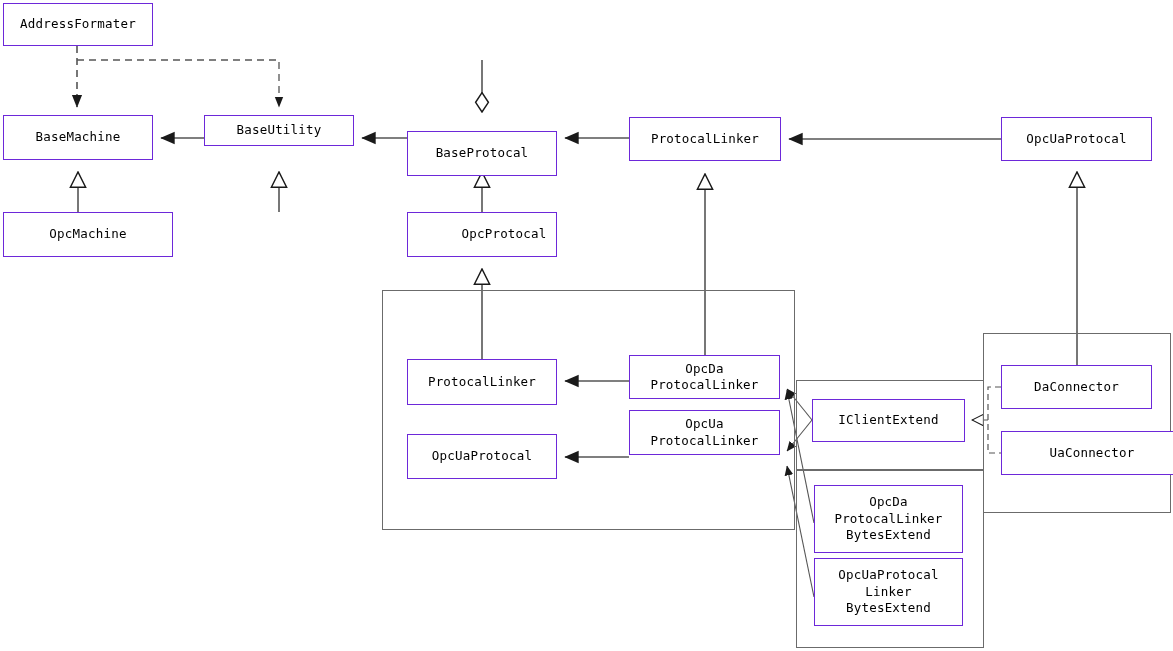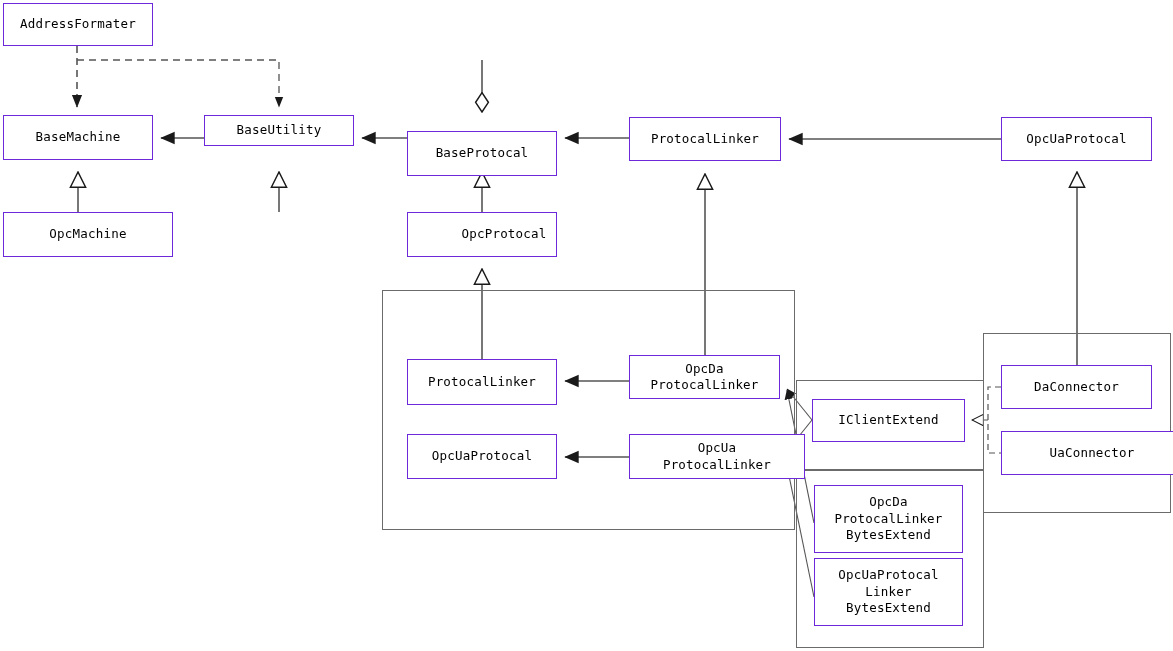--- a/index.html
+++ b/index.html
@@ -153,21 +153,21 @@
   <div class="node" style="left:407px;top:359px;width:150px;height:46px;">
     <span class="nlabel">ProtocalLinker</span>
   </div>
   <div class="node" style="left:407px;top:434px;width:150px;height:45px;">
     <span class="nlabel">OpcUaProtocal</span>
   </div>
   <div class="node" style="left:629px;top:355px;width:151px;height:44px;">
     <span class="nlabel">OpcDa
 ProtocalLinker</span>
   </div>
-  <div class="node" style="left:629px;top:434px;width:176px;height:45px;">
+  <div class="node" style="left:629px;top:410px;width:151px;height:45px;">
     <span class="nlabel">OpcUa
 ProtocalLinker</span>
   </div>
   <div class="node" style="left:1001px;top:365px;width:151px;height:44px;">
     <span class="nlabel">DaConnector</span>
   </div>
   <div class="node" style="left:812px;top:399px;width:153px;height:43px;">
     <span class="nlabel">IClientExtend</span>
   </div>
   <div class="node" style="left:1001px;top:431px;width:182px;height:44px;">

